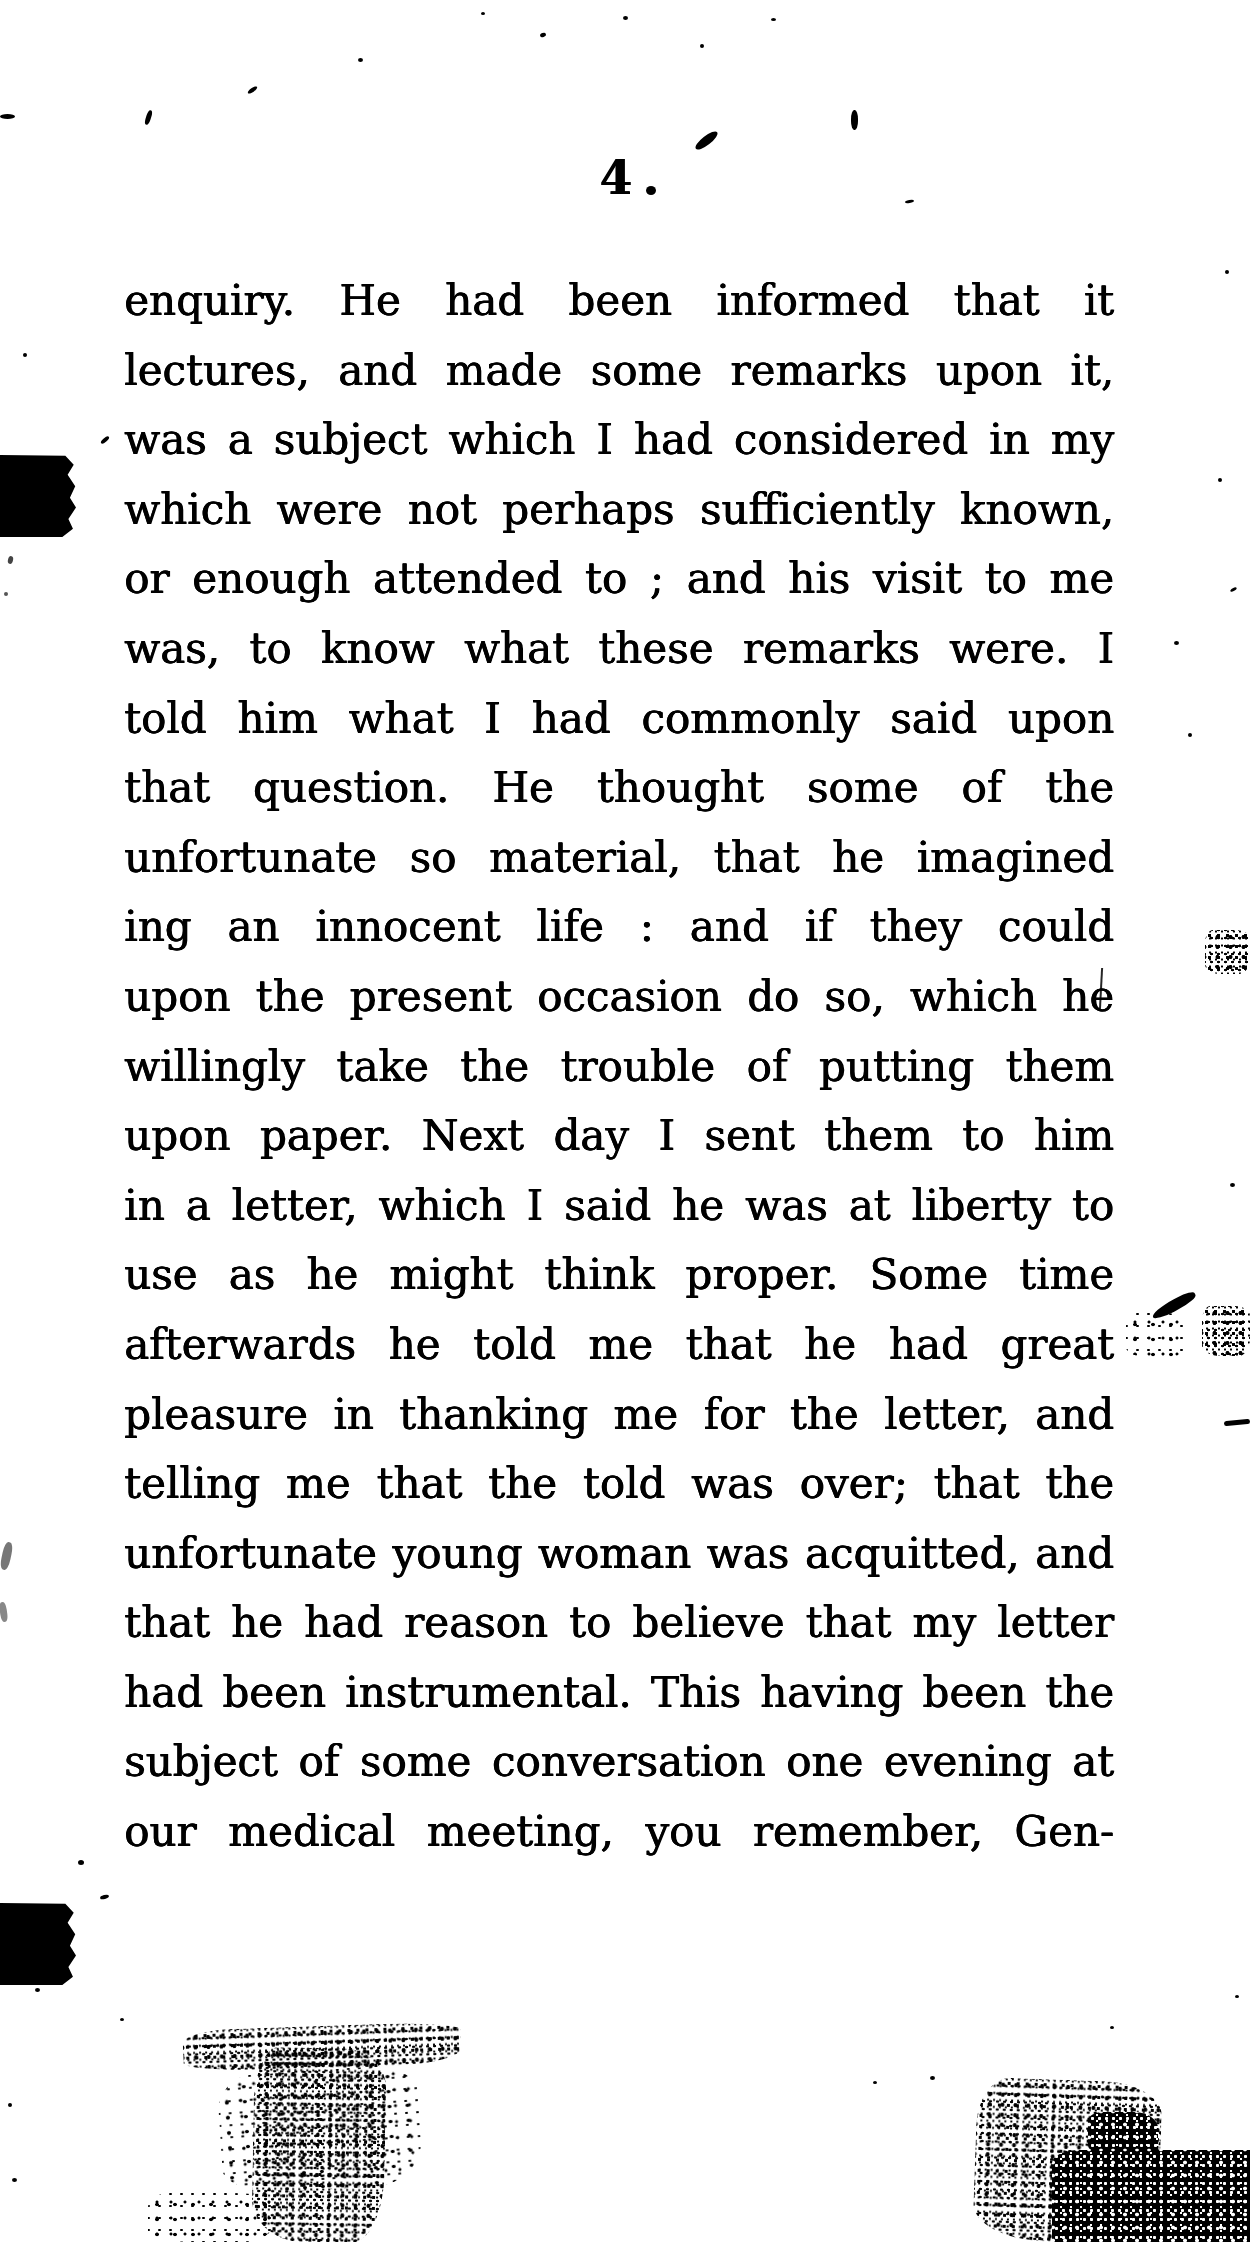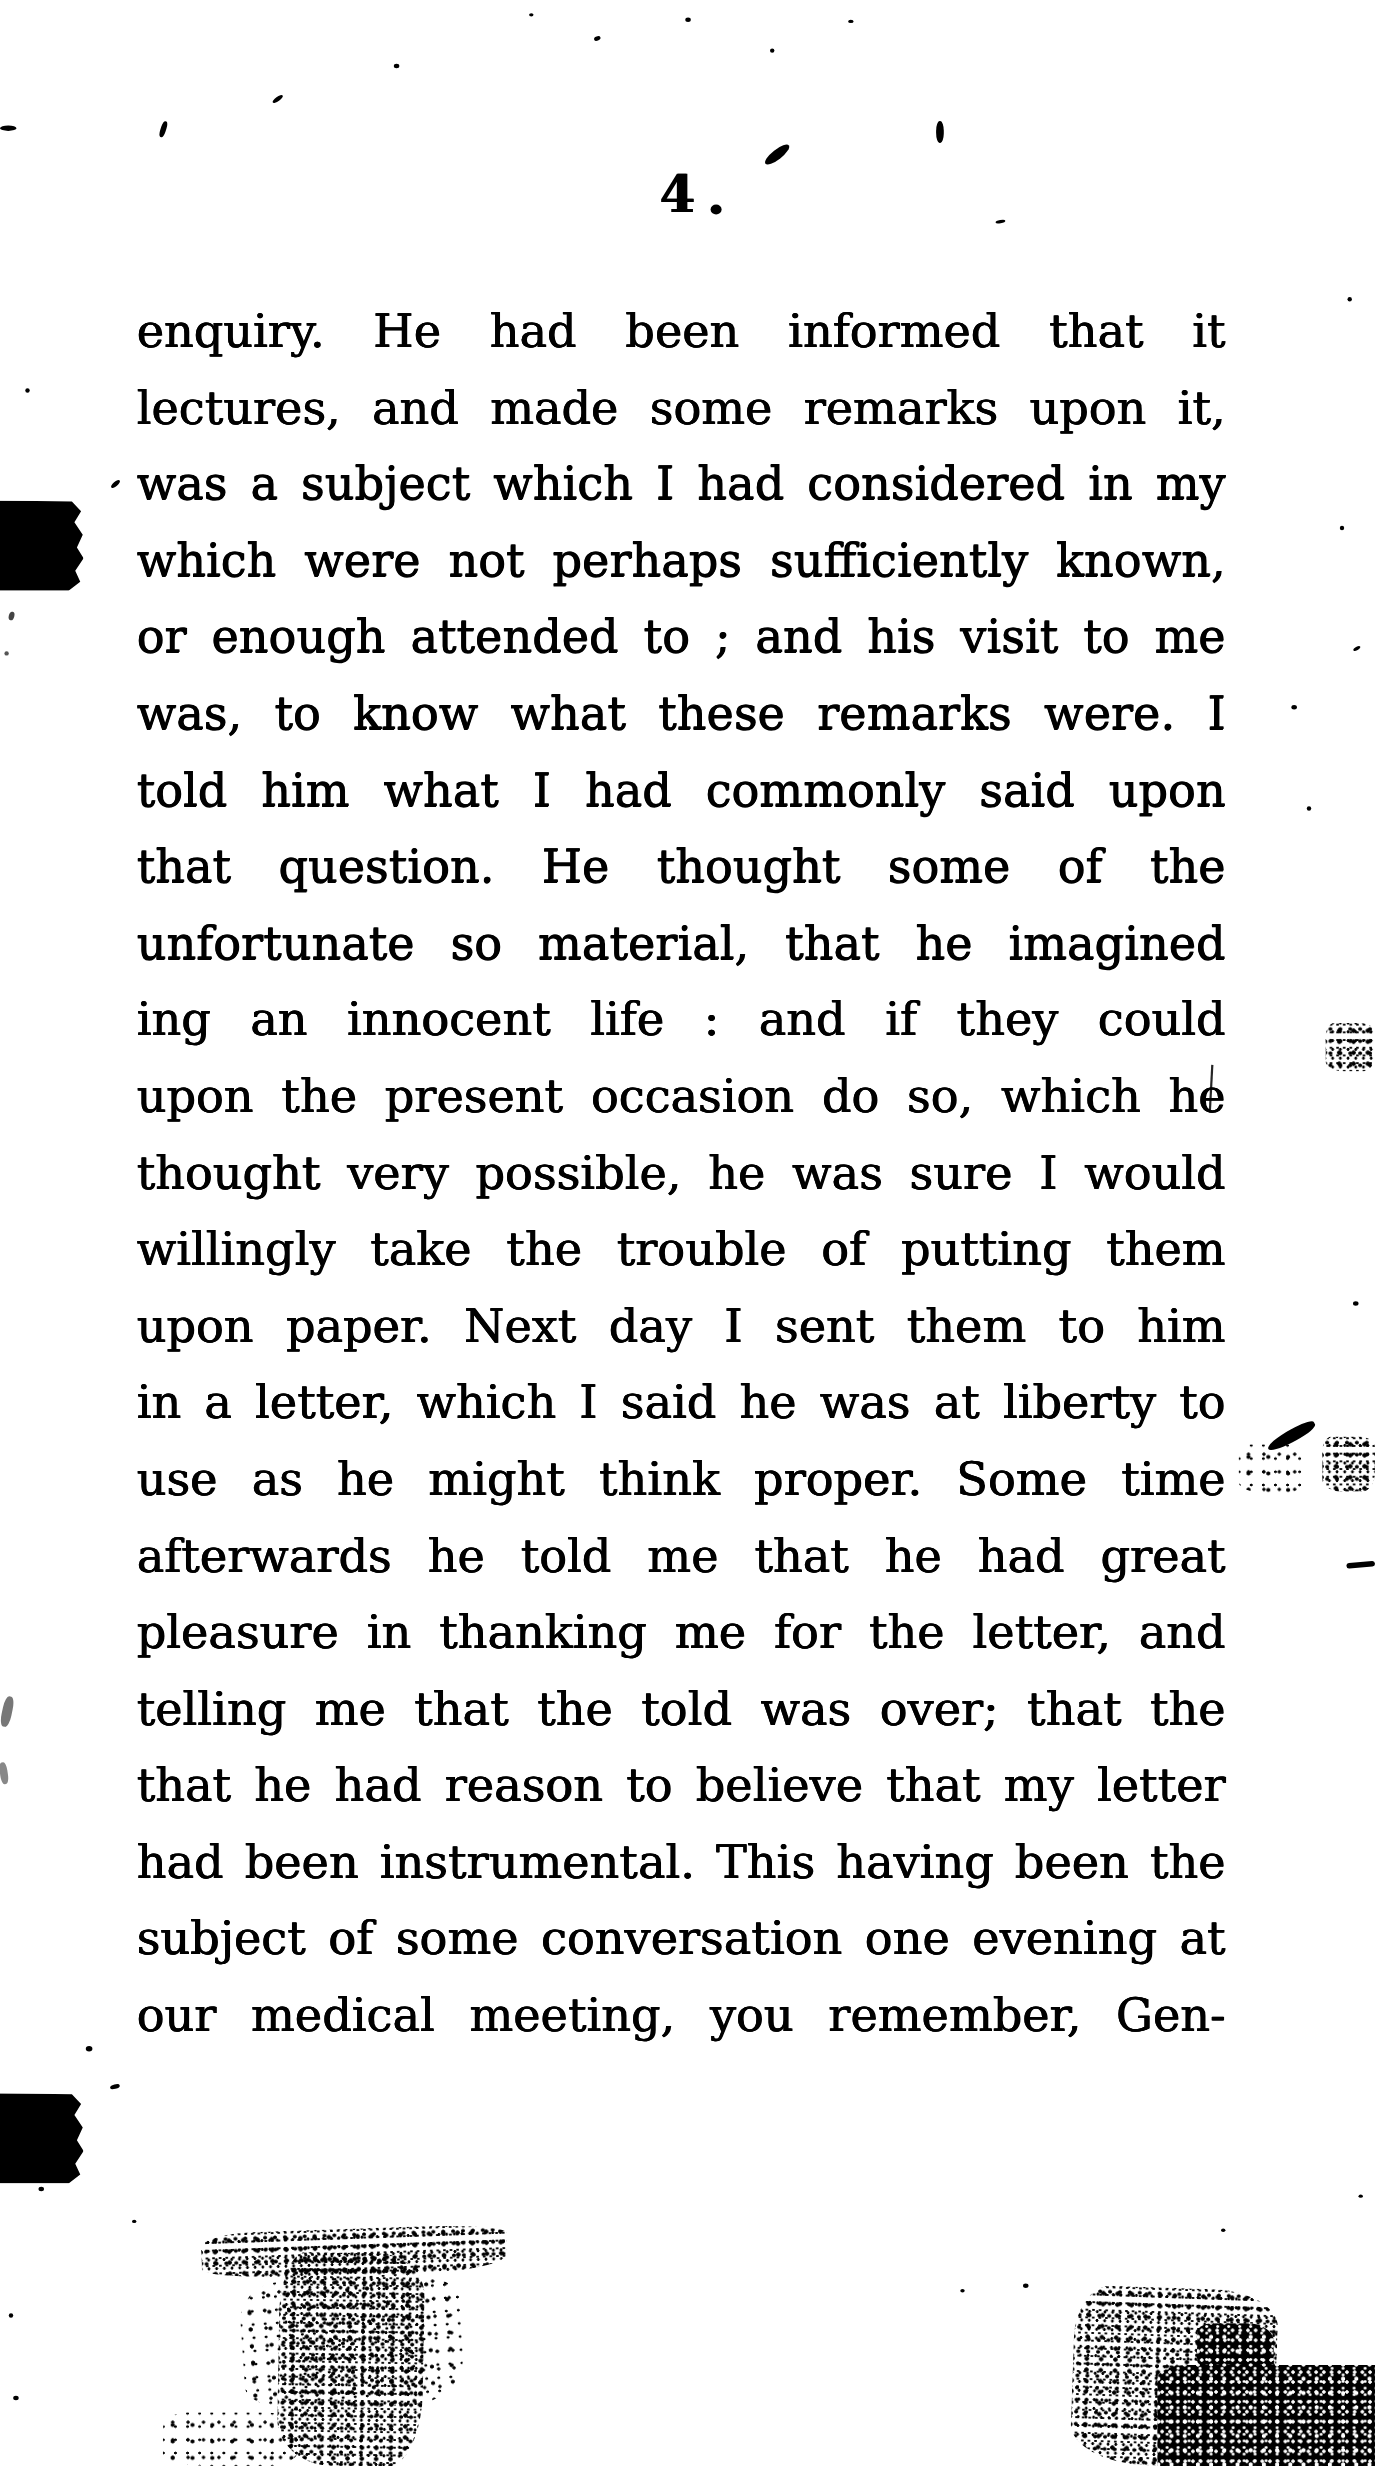--- a/index.html
+++ b/index.html
@@ -86,28 +86,28 @@
     <div class="tl">lectures, and made some remarks upon it,</div>
     <div class="tl">was a subject which I had considered in my</div>
     <div class="tl">which were not perhaps sufficiently known,</div>
     <div class="tl">or enough attended to ; and his visit to me</div>
     <div class="tl">was, to know what these remarks were. I</div>
     <div class="tl">told him what I had commonly said upon</div>
     <div class="tl">that question. He thought some of the</div>
     <div class="tl">unfortunate so material, that he imagined</div>
     <div class="tl">ing an innocent life : and if they could</div>
     <div class="tl">upon the present occasion do so, which he</div>
-    <div class="tl">thought very possible, he was sure I would</div>
     <div class="tl">willingly take the trouble of putting them</div>
     <div class="tl">upon paper. Next day I sent them to him</div>
     <div class="tl">in a letter, which I said he was at liberty to</div>
     <div class="tl">use as he might think proper. Some time</div>
     <div class="tl">afterwards he told me that he had great</div>
     <div class="tl">pleasure in thanking me for the letter, and</div>
     <div class="tl">telling me that the told was over; that the</div>
+    <div class="tl">unfortunate young woman was acquitted, and</div>
     <div class="tl">that he had reason to believe that my letter</div>
     <div class="tl">had been instrumental. This having been the</div>
     <div class="tl">subject of some conversation one evening at</div>
     <div class="tl">our medical meeting, you remember, Gen-</div>
   </div>
 
   <div class="art solid ragged-right speckle-none" style="left:0;top:455px;width:76px;height:82px;"></div>
   <div class="art solid ragged-right" style="left:0;top:1903px;width:76px;height:82px;"></div>
 
   <div class="art speckle-med rough" style="left:183px;top:2026px;width:278px;height:42px;transform:rotate(-2deg);"></div>

